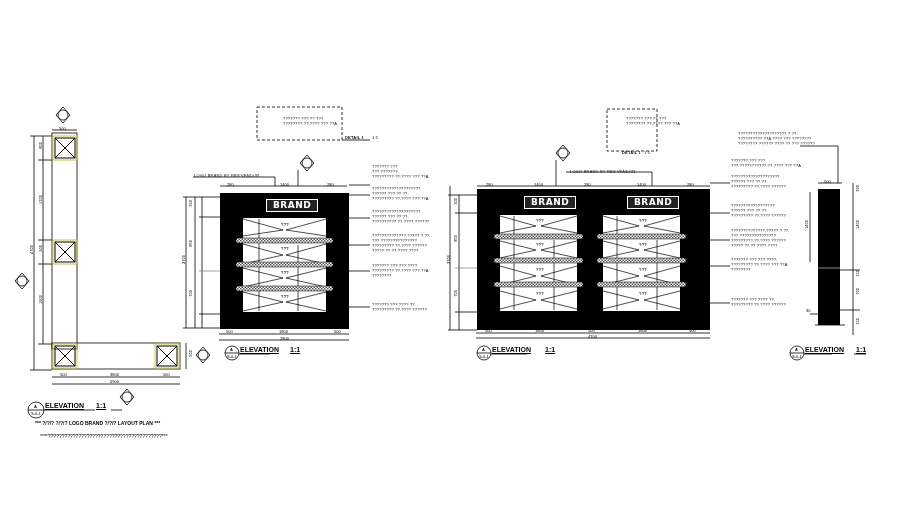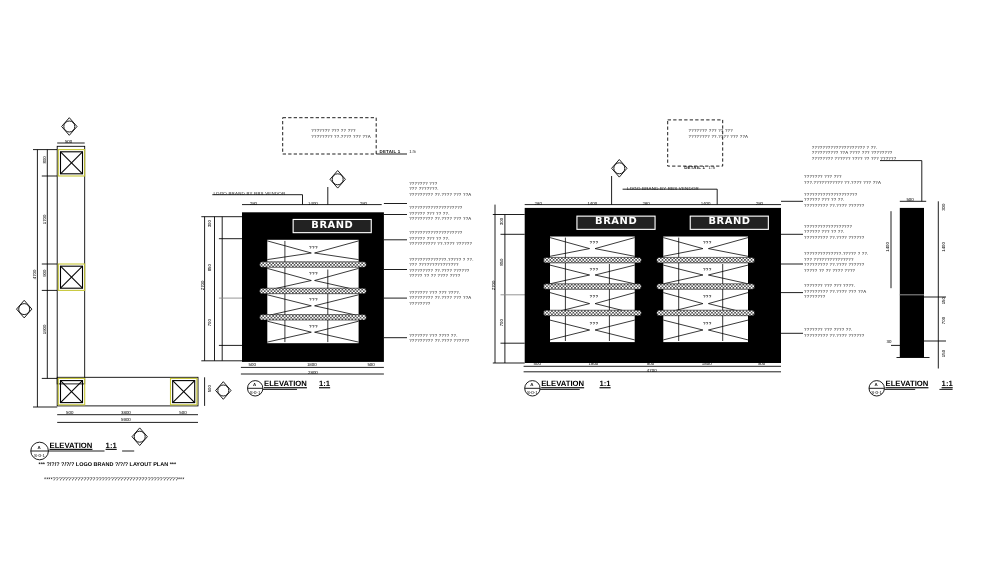--- a/index.html
+++ b/index.html
@@ -3,21 +3,21 @@
 <meta charset="utf-8">
 <style>
   html,body{margin:0;padding:0;background:#ffffff;}
   body{width:901px;height:510px;position:relative;overflow:hidden;font-family:"DejaVu Sans",sans-serif;}
   .sheet{position:absolute;left:0;top:0;width:901px;height:510px;}
   .lbl{position:absolute;font-family:"Liberation Sans",sans-serif;font-size:4px;color:#111;white-space:pre;line-height:5px;letter-spacing:0.2px;}
   .title{position:absolute;font-family:"Liberation Sans",sans-serif;font-weight:bold;font-size:7px;color:#000;text-decoration:underline;white-space:pre;}
   .note{position:absolute;font-family:"Liberation Sans",sans-serif;font-weight:bold;font-size:5px;color:#000;white-space:pre;}
   .dim{position:absolute;font-family:"Liberation Sans",sans-serif;font-size:4px;color:#000;white-space:pre;}
   .vdim{writing-mode:vertical-rl;transform:rotate(180deg);}
-  .brand{position:absolute;font-family:"DejaVu Sans",sans-serif;font-weight:bold;font-size:9px;color:#fff;background:#222;border:1px solid #fff;padding:0 16px;line-height:11px;letter-spacing:0.5px;}
+  .brand{position:absolute;font-family:"DejaVu Sans",sans-serif;font-weight:bold;font-size:9px;color:#fff;background:#222;border:1px solid #fff;padding:0 6px;line-height:11px;letter-spacing:0.5px;}
 </style>
 </head>
 <body>
 
 <div class="sheet">
 <svg width="901" height="510" viewBox="0 0 901 510" xmlns="http://www.w3.org/2000/svg">
   <defs>
     <pattern id="hatch" width="3" height="3" patternUnits="userSpaceOnUse">
       <rect width="3" height="3" fill="#fff"></rect>
       <rect width="1.5" height="1.5" fill="#555"></rect>

